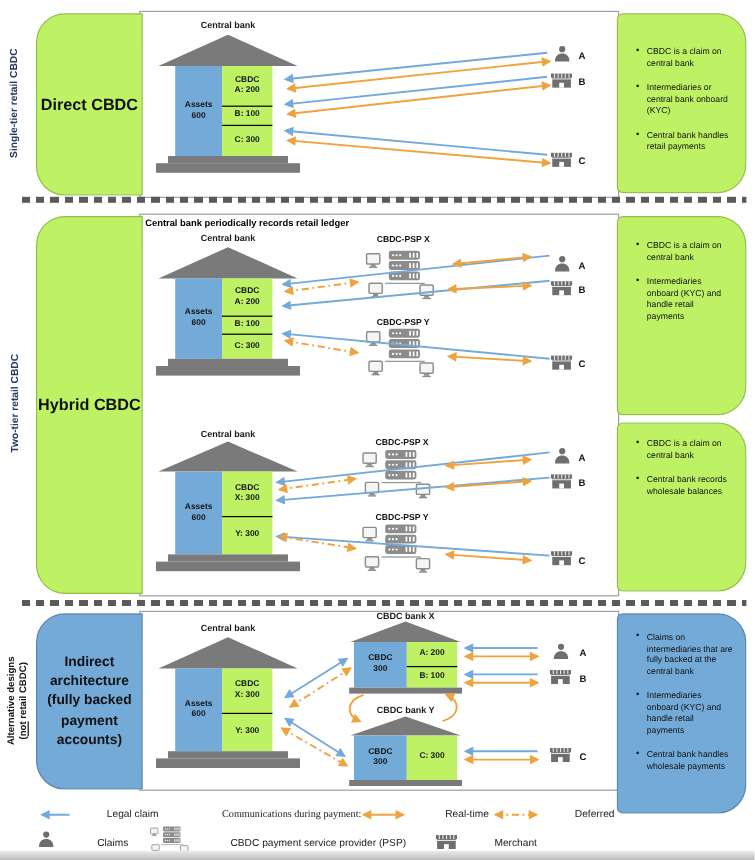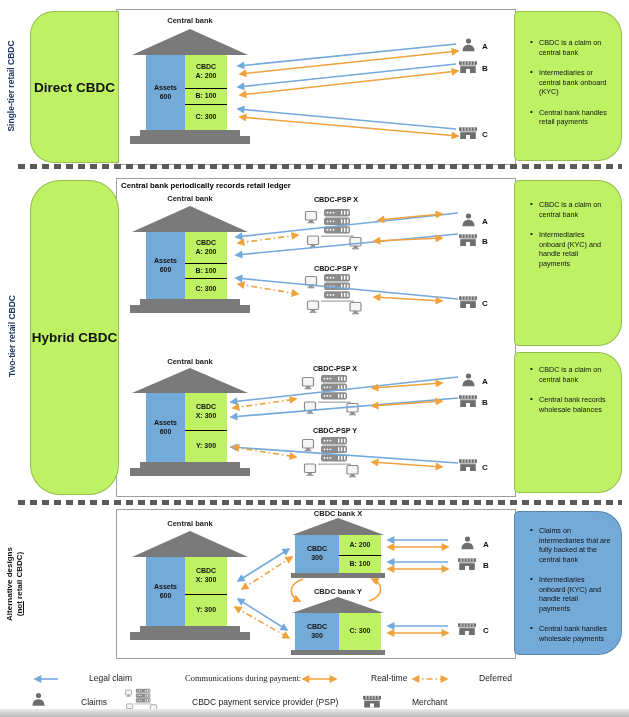--- a/index.html
+++ b/index.html
@@ -136,21 +136,21 @@
     </svg>
   <div class="user-label" style="left:482px;top:64px;">B</div>
   <svg class="abs icon" style="left:459px;top:125px;" width="18" height="15" viewBox="0 0 22 17">
       <use href="#sym-store"></use>
     </svg>
   <div class="user-label" style="left:482px;top:130px;">C</div>
 
   <div class="divider" style="left:18px;top:164px;width:604px;"></div>
 
   <div class="area" style="left:116px;top:178px;width:398px;height:317px;"></div>
-  <div class="leftbox pink" style="left:30px;top:180px;width:87px;height:313px;font-size:13.5px;border-radius:30px;">
+  <div class="leftbox pink" style="left:30px;top:180px;width:87px;height:313px;font-size:13.5px;">
     <span>Hybrid CBDC</span>
   </div>
   <div class="rightpanel pink" style="left:514px;top:180px;width:108px;height:166px;padding:19px 10px 0 13px;">
     <ul class="bullets">
       <li>CBDC is a claim on central bank</li>
       <li>Intermediaries onboard (KYC) and handle retail payments</li>
     </ul>
   </div>
   <div class="rightpanel pink" style="left:514px;top:352px;width:108px;height:141px;padding:12px 10px 0 13px;">
     <ul class="bullets">
@@ -232,21 +232,28 @@
     </svg>
   <div class="user-label" style="left:482px;top:398px;">B</div>
   <svg class="abs icon" style="left:459px;top:457px;" width="18" height="15" viewBox="0 0 22 17">
       <use href="#sym-store"></use>
     </svg>
   <div class="user-label" style="left:482px;top:463px;">C</div>
 
   <div class="divider" style="left:18px;top:500px;width:604px;"></div>
 
   <div class="area" style="left:116px;top:509px;width:398px;height:148px;"></div>
-  <div class="rightpanel blue" style="left:514px;top:511px;width:108px;height:144px;padding:14px 10px 0 13px;">
+  <div class="leftbox blue" style="left:30px;top:511px;width:87px;height:145px;font-size:11.5px;line-height:1.4;white-space:pre-line;">
+    <span>Indirect
+architecture
+(fully backed
+payment
+accounts)</span>
+  </div>
+  <div class="rightpanel blue" style="left:514px;top:511px;width:108px;height:167px;padding:14px 10px 0 13px;">
     <ul class="bullets">
       <li>Claims on intermediaries that are fully backed at the central bank</li>
       <li>Intermediaries onboard (KYC) and handle retail payments</li>
       <li>Central bank handles wholesale payments</li>
     </ul>
   </div>
   <div class="vlabel3" style="left:-59px;top:573px;width:150px;height:22px;">
     <div>Alternative designs</div>
     <div><span>(</span><span style="text-decoration:underline;">not</span><span style="white-space:pre;"> retail CBDC)</span></div>
   </div>

